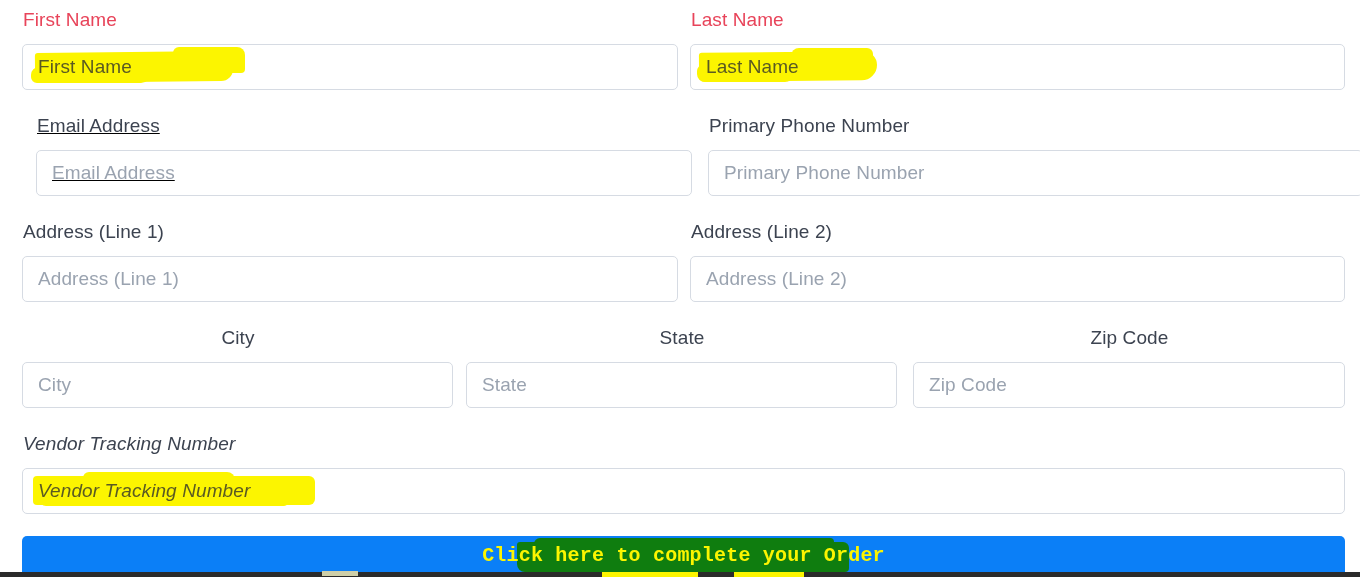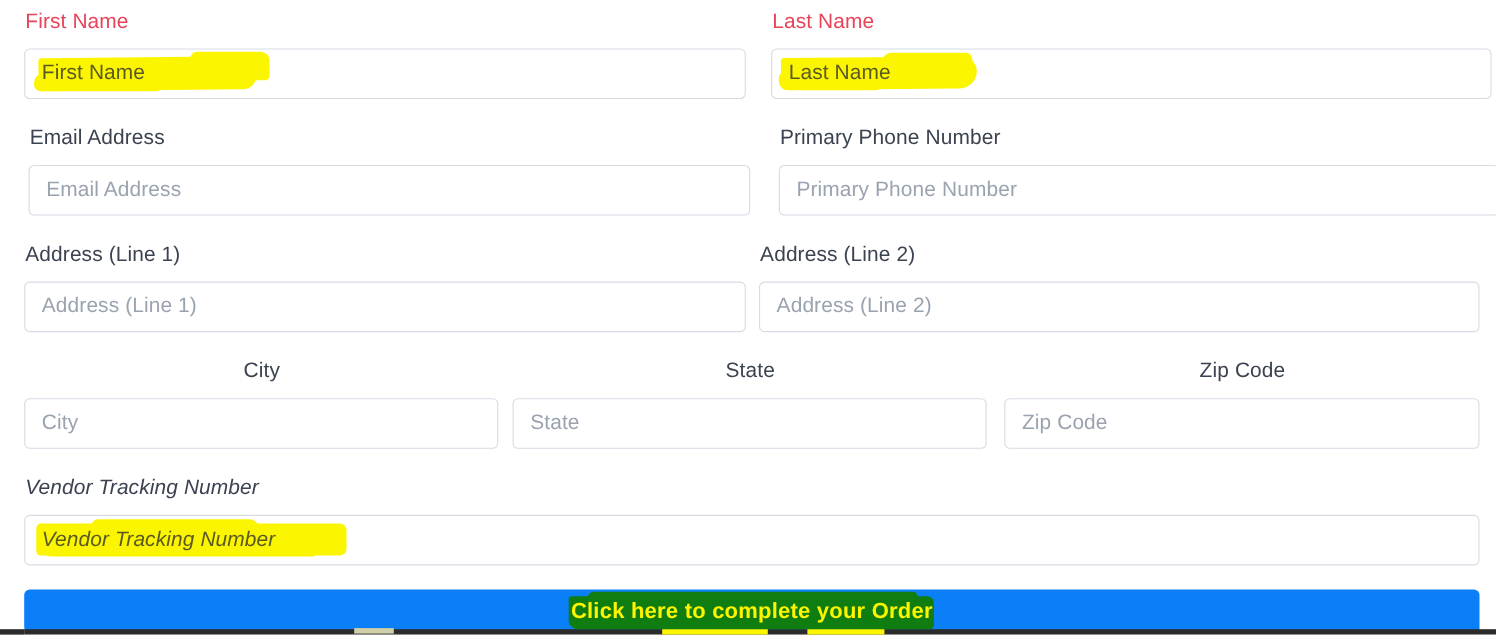--- a/index.html
+++ b/index.html
@@ -172,20 +172,21 @@
 
   .submit-text-wrap {
     position: absolute;
     left: 0;
     top: 0;
     width: 1323px;
     height: 40px;
     display: flex;
     align-items: center;
     justify-content: center;
+    font-family: Liberation Mono, monospace;
   }
 
   .submit-label {
     position: relative;
     z-index: 3;
     font-size: 20px;
     line-height: 24px;
     color: #fcf500;
     font-weight: 700;
     letter-spacing: 0.2px;
@@ -279,35 +280,35 @@
     <div class="field" style="left:22px; width:656px;">
       <label class="field-label required">First Name</label>
       <div class="input-box" style="width:656px;">
         <span class="hl hl-first-a"></span>
         <span class="hl hl-first-b"></span>
         <span class="hl hl-first-c"></span>
         <span class="input-placeholder marked">First Name</span>
       </div>
     </div>
 
-    <div class="field" style="left:690px; width:655px;margin-left:11px;">
+    <div class="field" style="left:690px; width:655px;">
       <label class="field-label required">Last Name</label>
       <div class="input-box" style="width:655px;">
         <span class="hl hl-last-a"></span>
         <span class="hl hl-last-b"></span>
         <span class="hl hl-last-c"></span>
         <span class="input-placeholder marked">Last Name</span>
       </div>
     </div>
 
   </div>
 
   <div class="form-row" style="top:114px;">
 
-    <div class="field" style="left:26px; width:656px;">
+    <div class="field" style="left:36px; width:656px;text-decoration:underline;">
       <label class="field-label">Email Address</label>
       <div class="input-box" style="width:656px;">
         <span class="input-placeholder">Email Address</span>
       </div>
     </div>
 
     <div class="field" style="left:708px; width:655px;">
       <label class="field-label">Primary Phone Number</label>
       <div class="input-box" style="width:655px;">
         <span class="input-placeholder">Primary Phone Number</span>

